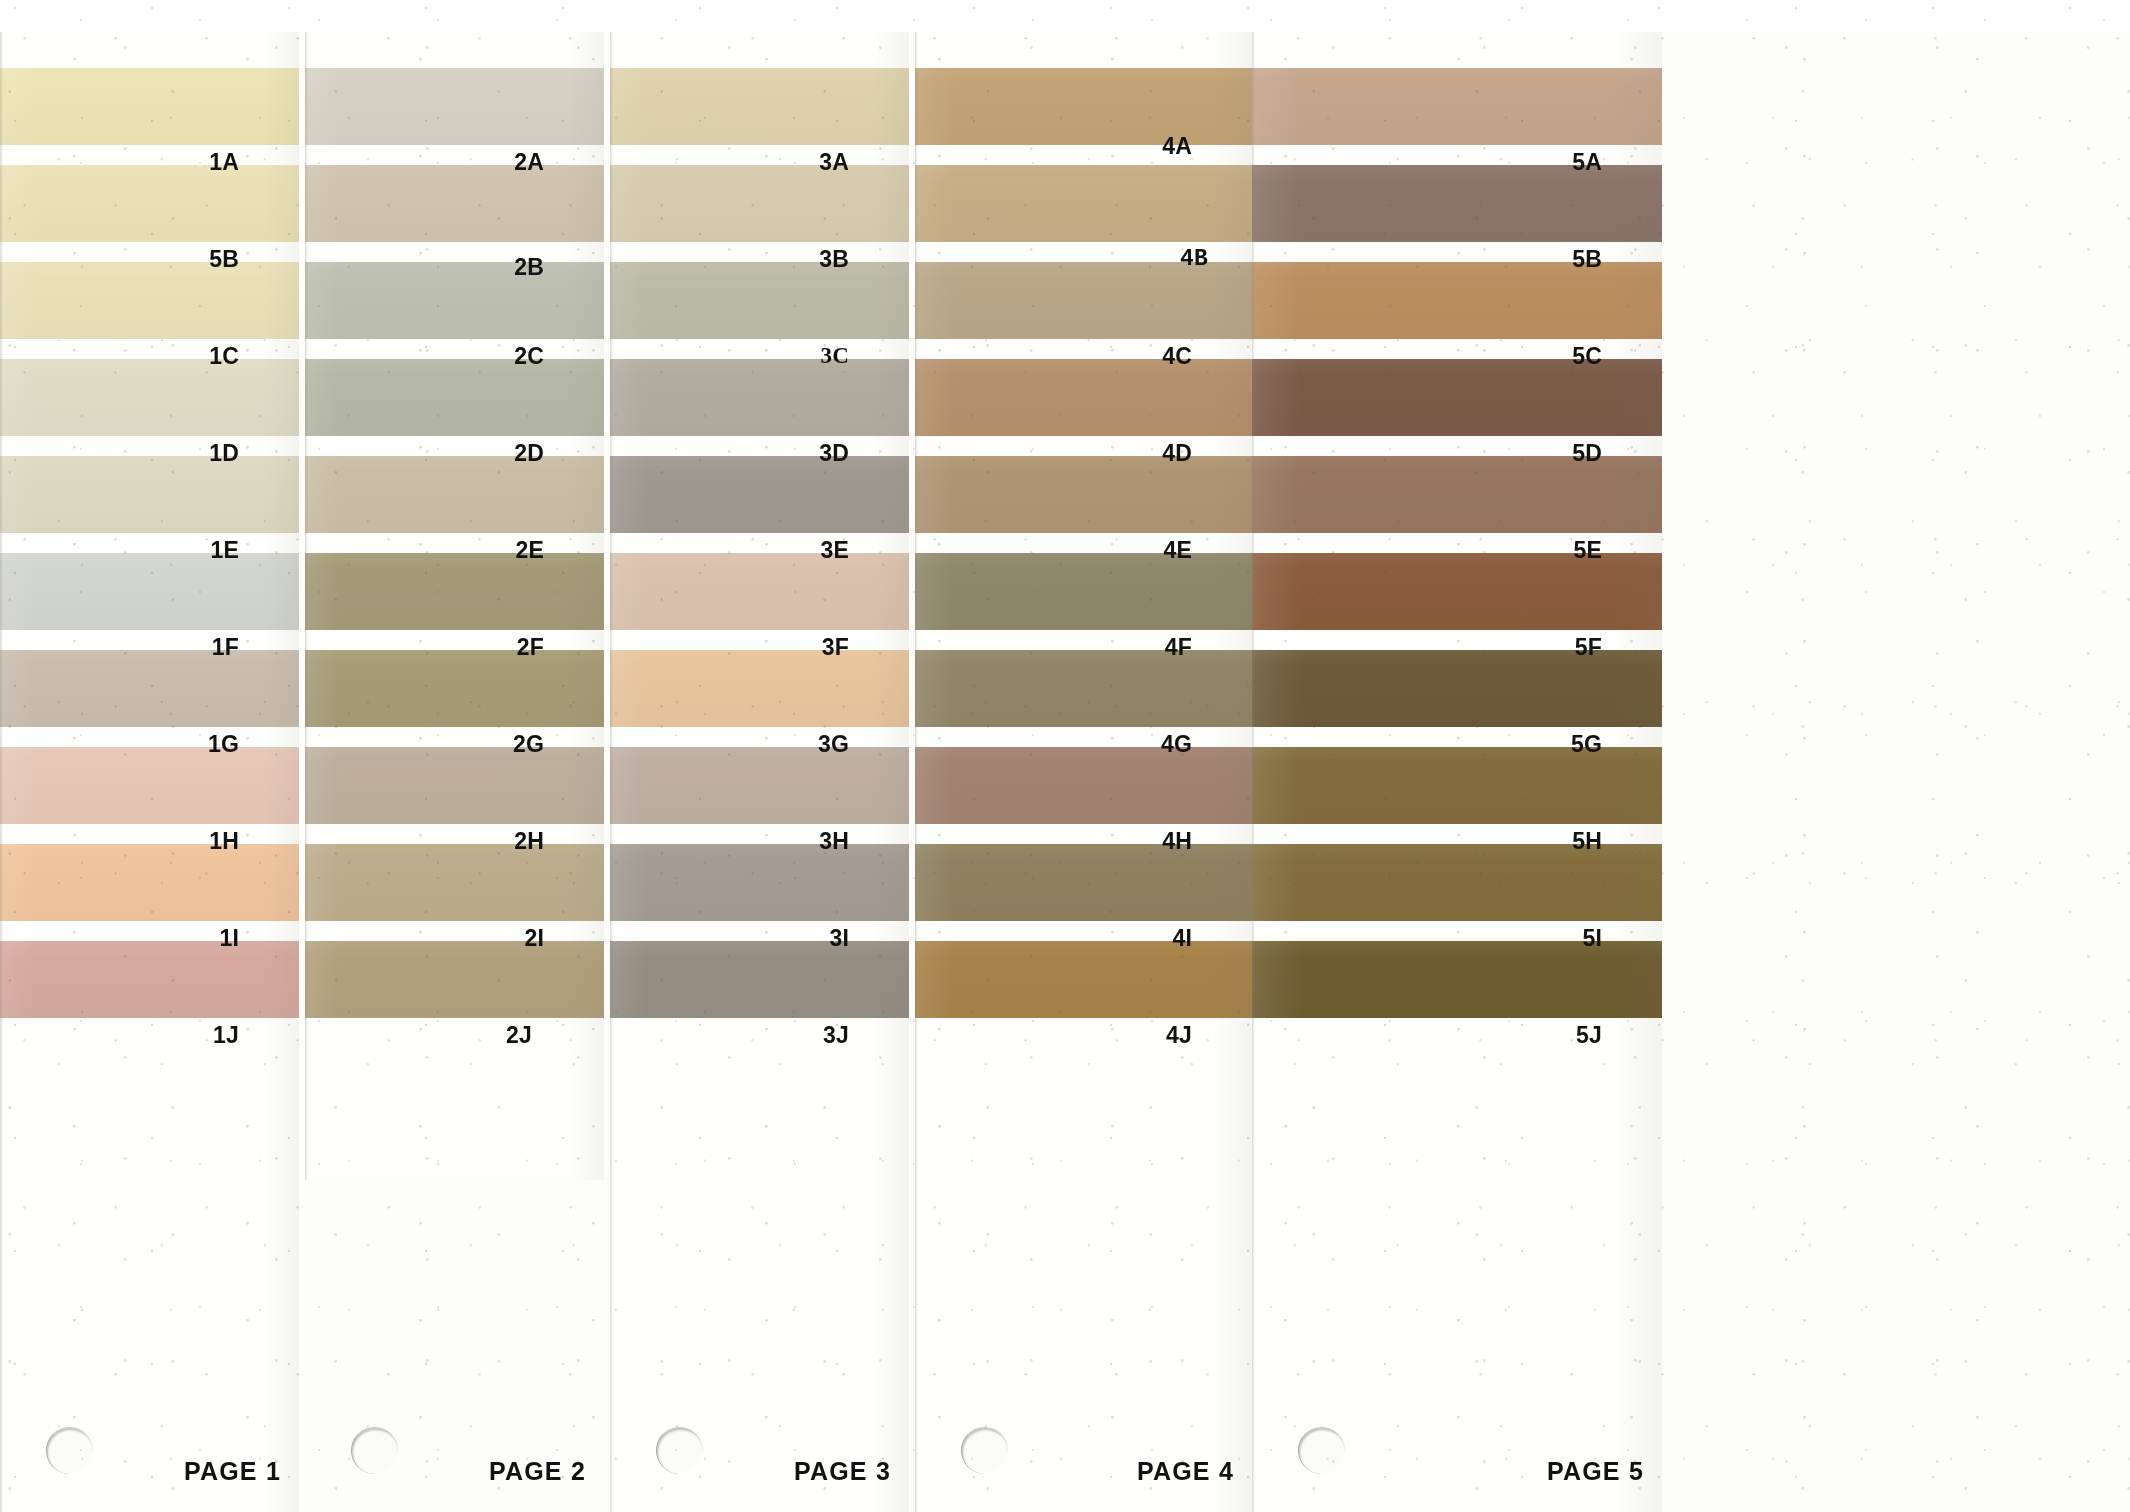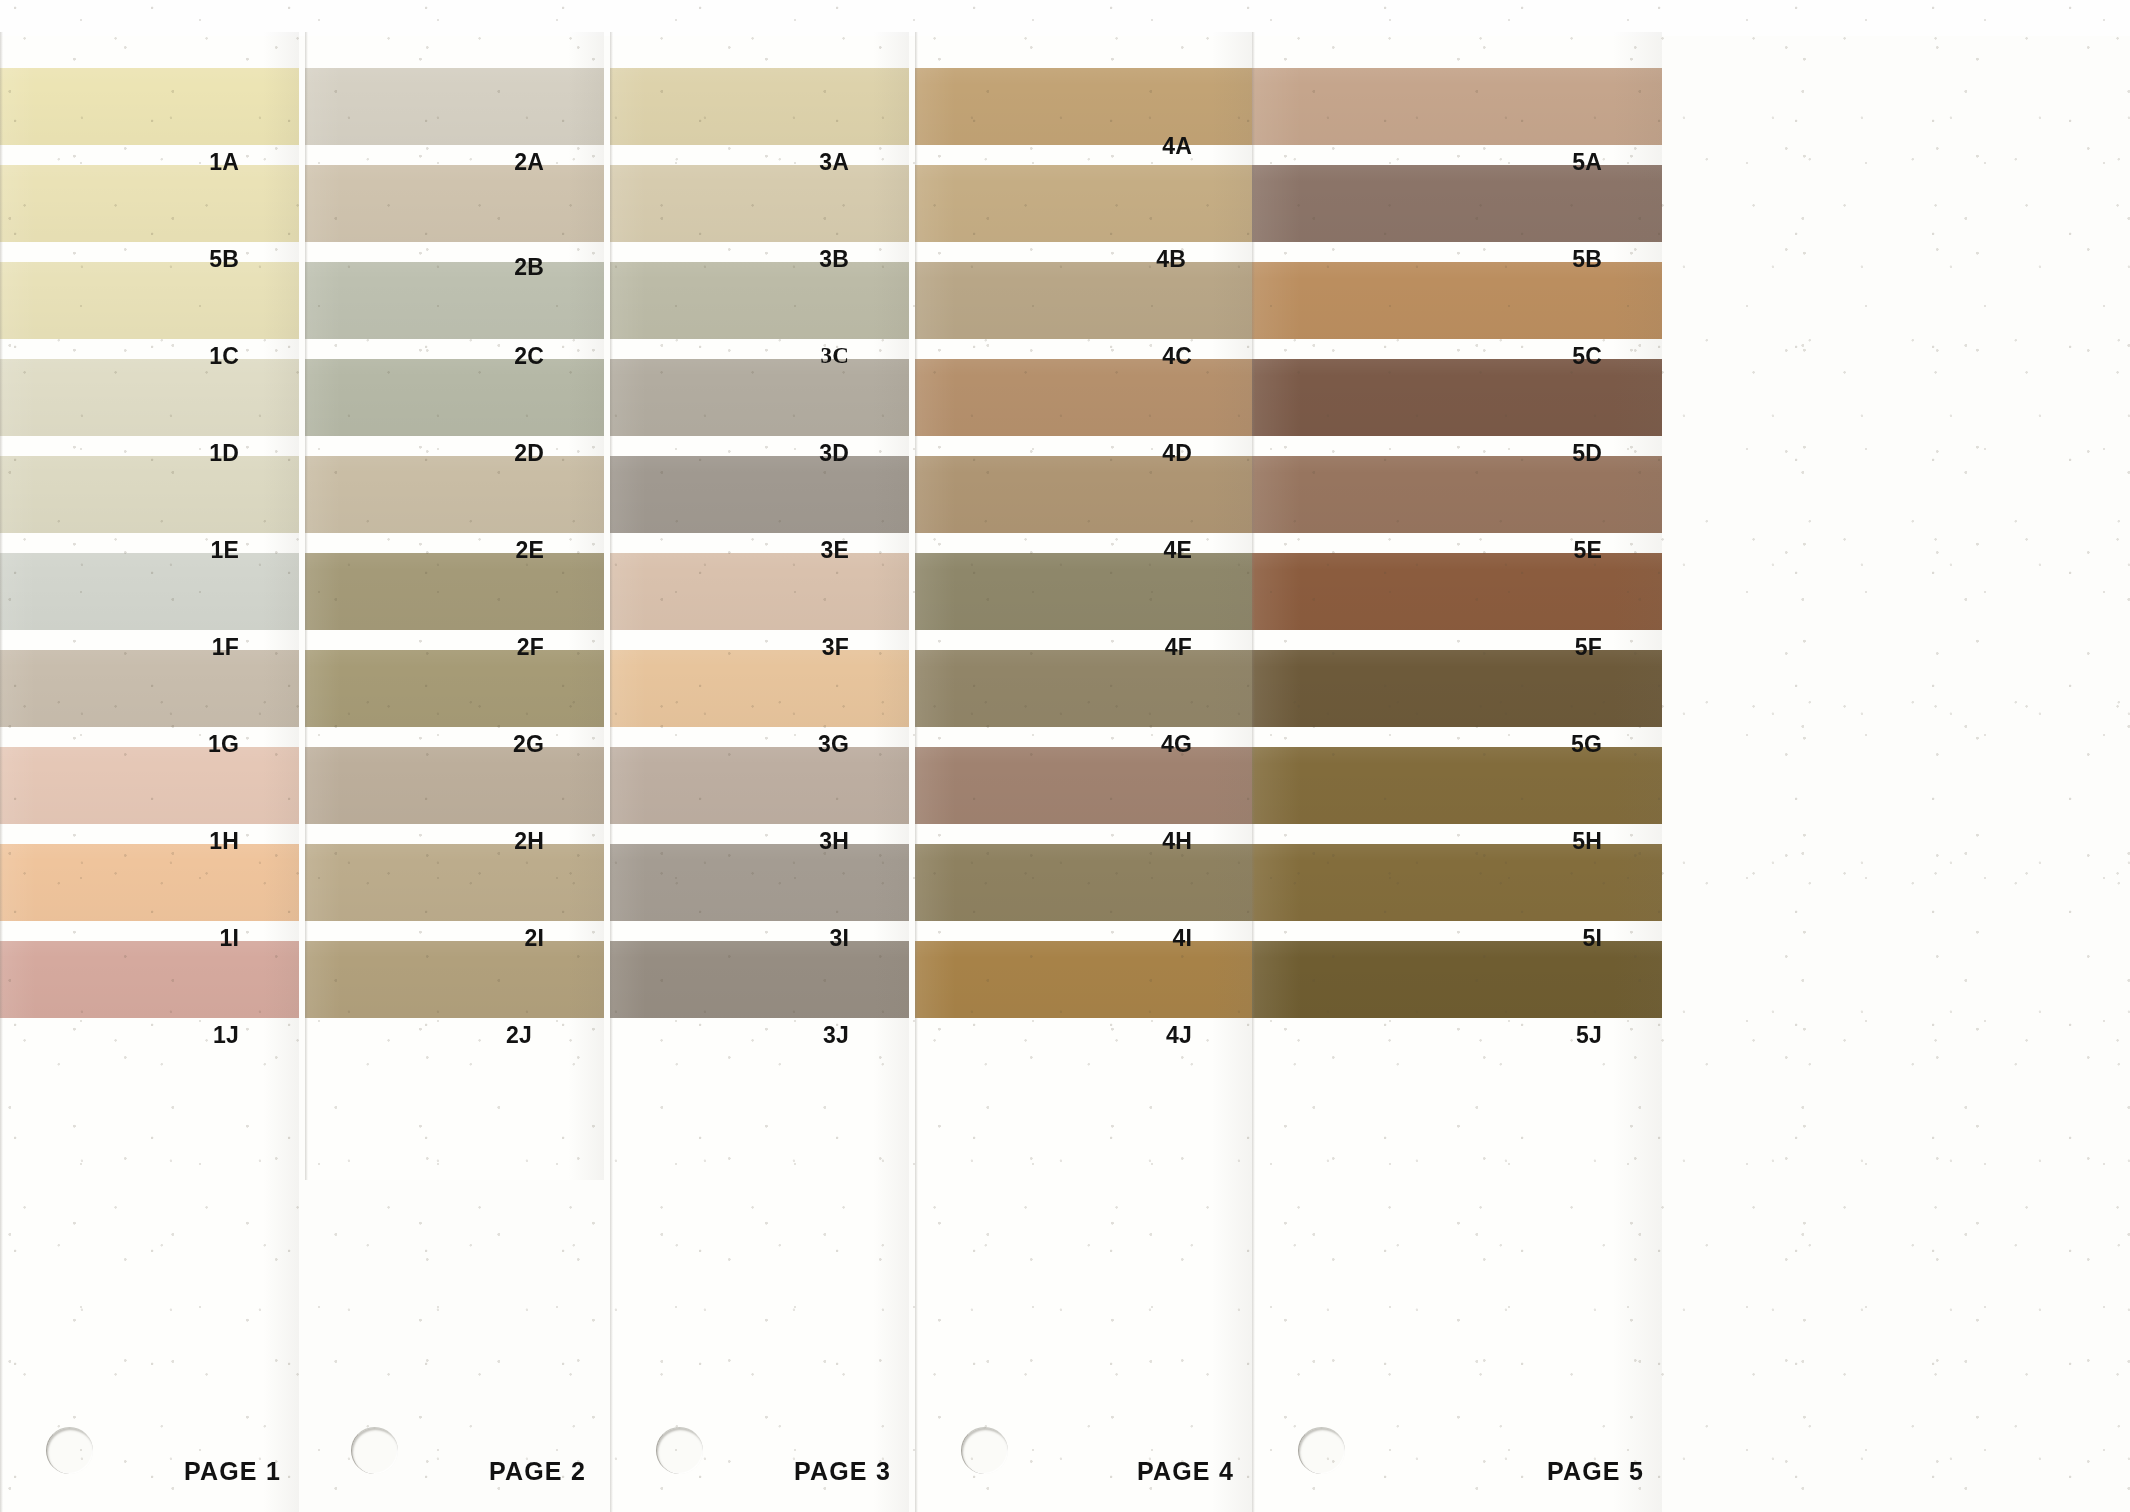--- a/index.html
+++ b/index.html
@@ -195,21 +195,21 @@
       <div class="swatch" style="top: 909px; height: 77px; background: rgb(150, 141, 130);"></div>
       <div class="chip-label" style="top: 990px; right: 60px;">3J</div>
       <div class="punch-hole" style="top: 1395px; left: 46px;"></div>
       <div class="page-label" style="top: 1425px; right: 18px;">PAGE 3</div>
     </div>
     <div class="page-card" style="left: 915px; width: 337px; height: 1512px;">
       <div style="position: absolute; inset: 0px; z-index: 12; pointer-events: none; background: linear-gradient(to right, rgba(255, 255, 255, 0.1), rgba(0, 0, 0, 0) 12%, rgba(0, 0, 0, 0) 88%, rgba(120, 115, 105, 0.08));"></div>
       <div class="swatch" style="top: 36px; height: 77px; background: rgb(194, 163, 117);"></div>
       <div class="chip-label" style="top: 101px; right: 60px;">4A</div>
       <div class="swatch" style="top: 133px; height: 77px; background: rgb(197, 173, 132);"></div>
-      <div class="chip-label" style="top: 214px; right: 66px;">4B</div>
+      <div class="chip-label" style="top: 214px; right: 44px; font-family: Liberation Mono, monospace;">4B</div>
       <div class="swatch" style="top: 230px; height: 77px; background: rgb(184, 166, 135);"></div>
       <div class="chip-label" style="top: 311px; right: 60px;">4C</div>
       <div class="swatch" style="top: 327px; height: 77px; background: rgb(181, 144, 108);"></div>
       <div class="chip-label" style="top: 408px; right: 60px;">4D</div>
       <div class="swatch" style="top: 424px; height: 77px; background: rgb(174, 149, 115);"></div>
       <div class="chip-label" style="top: 505px; right: 60px;">4E</div>
       <div class="swatch" style="top: 521px; height: 77px; background: rgb(142, 135, 106);"></div>
       <div class="chip-label" style="top: 602px; right: 60px;">4F</div>
       <div class="swatch" style="top: 618px; height: 77px; background: rgb(145, 133, 104);"></div>
       <div class="chip-label" style="top: 699px; right: 60px;">4G</div>

